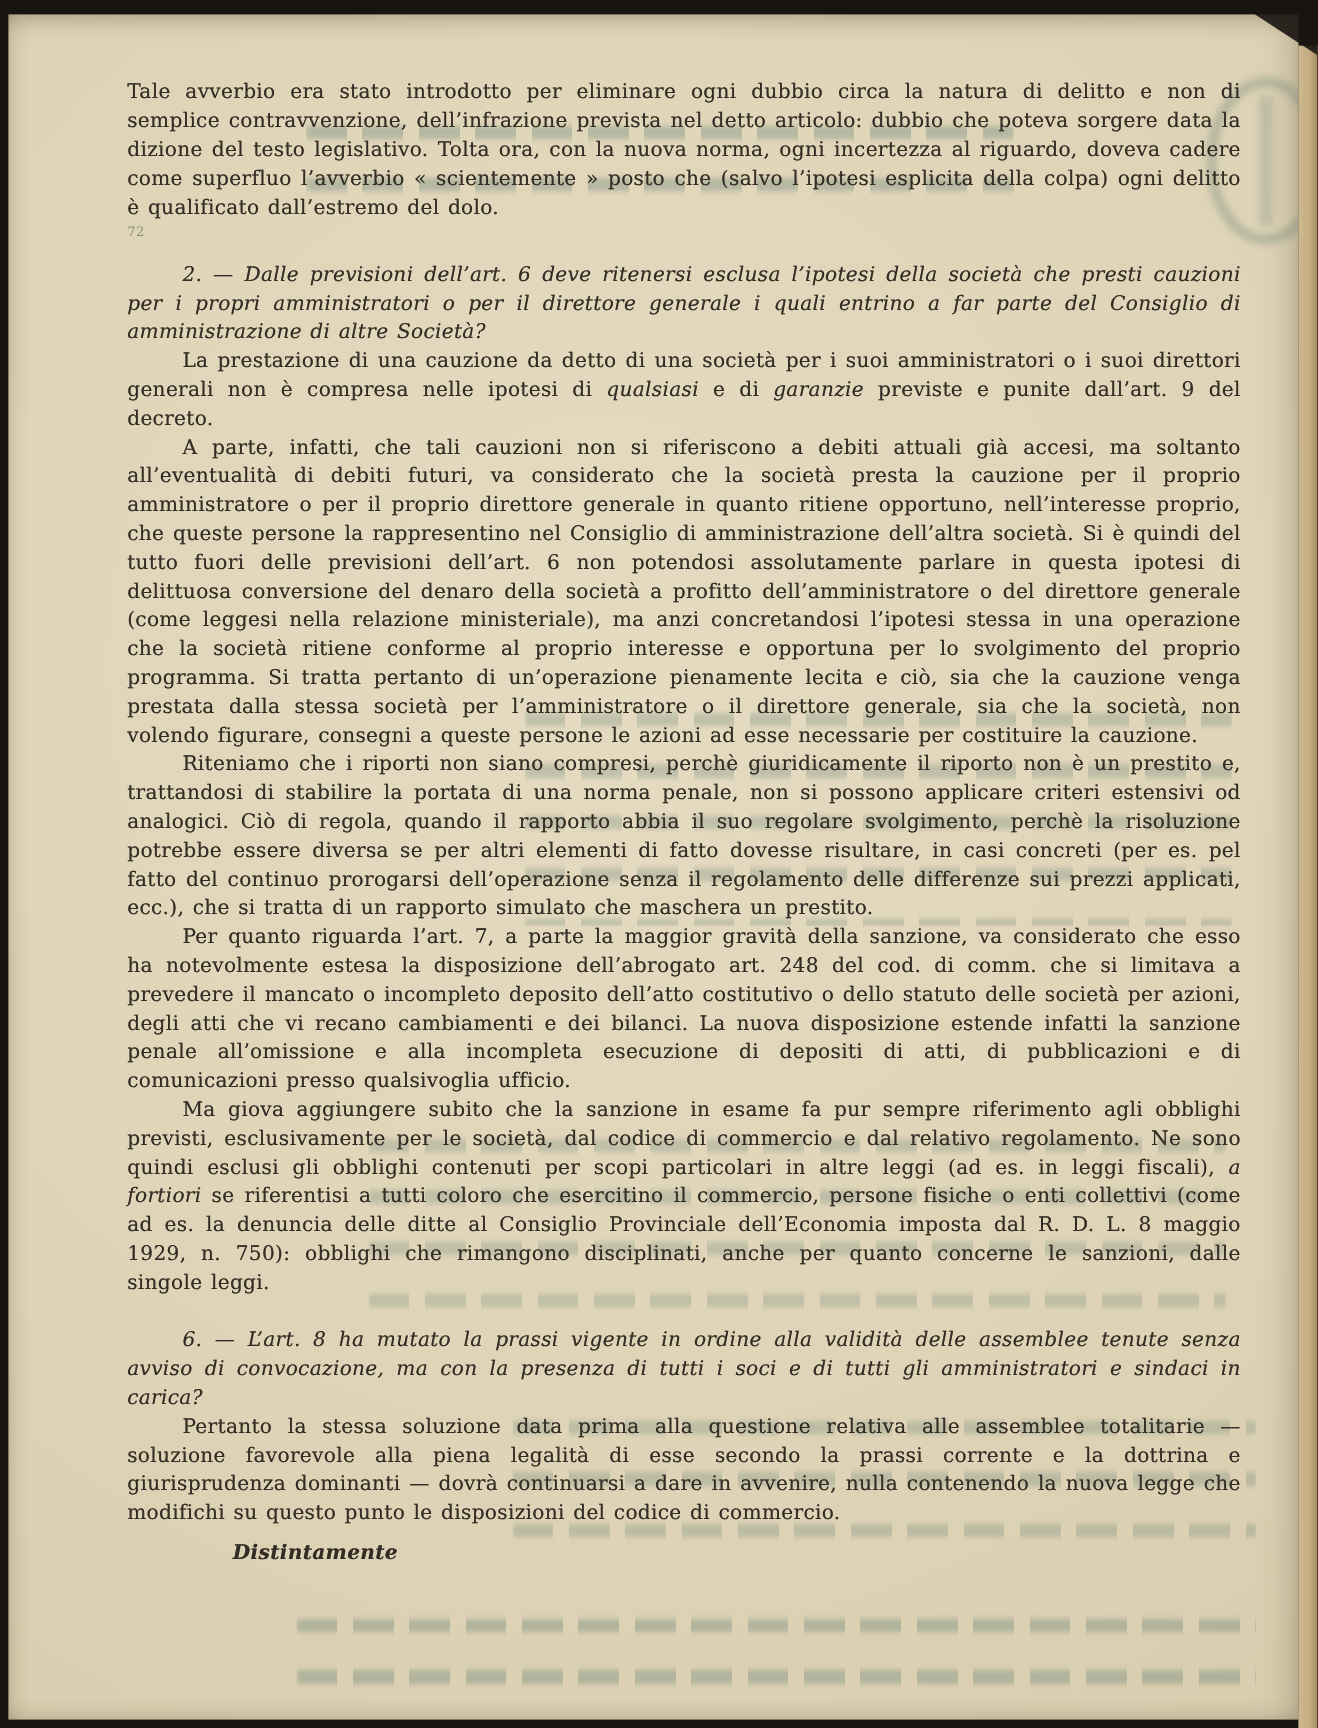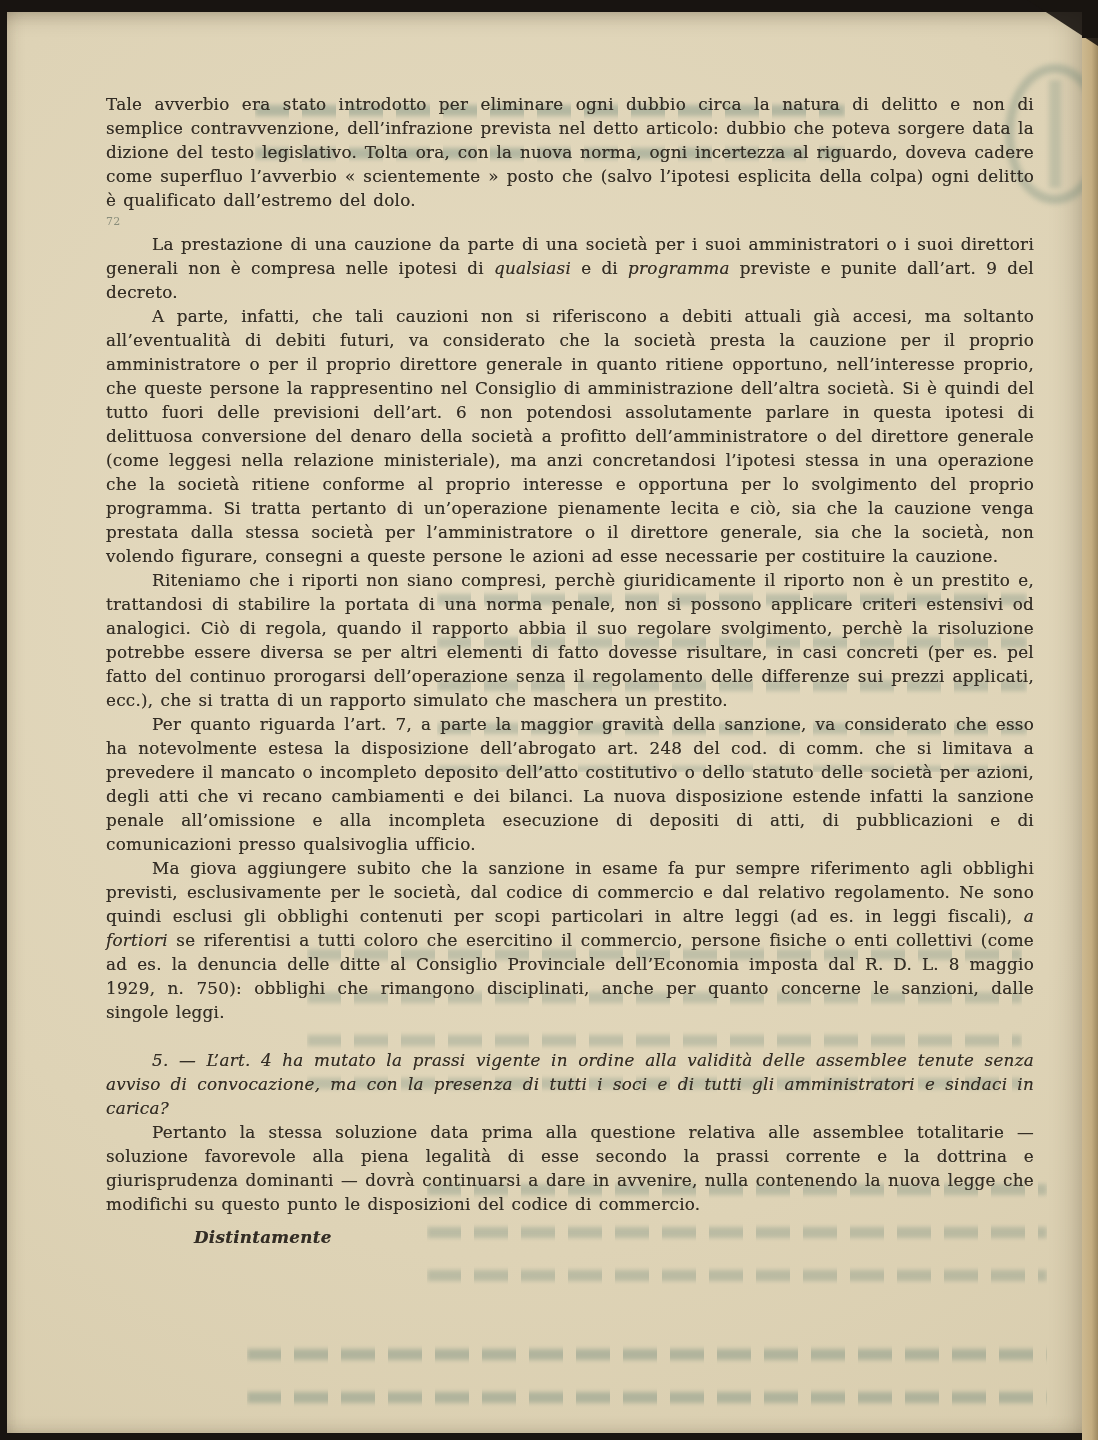--- a/index.html
+++ b/index.html
@@ -61,21 +61,21 @@
     color:#332d25;
   }
   .text-block p{
     margin:0;
     font-size:16.8px;line-height:24px;
     text-align:justify;
     text-indent:46px;
     letter-spacing:.25px;word-spacing:1.5px;
     text-shadow:0 0 .5px rgba(45,38,28,.55);
   }
-  p.cont{text-indent:0;margin-top:28px;}
+  p.cont{text-indent:0;}
   p.question{font-style:italic;margin-top:24px;}
   p.q-first{margin-top:12px;}
   .page-mark{
     text-align:center;text-indent:0 !important;
     font-size:11px !important;line-height:20px !important;
     color:rgba(92,104,90,.65);
     text-shadow:none !important;
   }
   .it{font-style:italic;}
   .closing{
@@ -96,34 +96,35 @@
   <div class="ghost g4"></div>
   <div class="ghost g5"></div>
   <div class="stamp"></div>
 
   <div class="text-block">
 
     <p class="cont">Tale avverbio era stato introdotto per eliminare ogni dubbio circa la natura di delitto e non di semplice contravvenzione, dell’infrazione prevista nel detto articolo: dubbio che poteva sorgere data la dizione del testo legislativo. Tolta ora, con la nuova norma, ogni incertezza al riguardo, doveva cadere come superfluo l’avverbio « scientemente » posto che (salvo l’ipotesi esplicita della colpa) ogni delitto è qualificato dall’estremo del dolo.</p>
 
     <p class="page-mark">72</p>
 
+    <p class="question q-first">2. — Dalle previsioni dell’art. 6 deve ritenersi esclusa l’ipotesi della società che presti cauzioni per i propri amministratori o per il direttore generale i quali entrino a far parte del Consiglio di amministrazione di altre Società?</p>
 
-    <p><span>La prestazione di una cauzione da parte di una società per i suoi amministratori o i suoi direttori generali non è compresa nelle ipotesi di </span><span class="it">qualsiasi</span><span> e di </span><span class="it">programma</span><span> previste e punite dall’art. 9 del decreto.</span></p>
+    <p><span>La prestazione di una cauzione da detto di una società per i suoi amministratori o i suoi direttori generali non è compresa nelle ipotesi di </span><span class="it">qualsiasi</span><span> e di </span><span class="it">garanzie</span><span> previste e punite dall’art. 9 del decreto.</span></p>
 
     <p>A parte, infatti, che tali cauzioni non si riferiscono a debiti attuali già accesi, ma soltanto all’eventualità di debiti futuri, va considerato che la società presta la cauzione per il proprio amministratore o per il proprio direttore generale in quanto ritiene opportuno, nell’interesse proprio, che queste persone la rappresentino nel Consiglio di amministrazione dell’altra società. Si è quindi del tutto fuori delle previsioni dell’art. 6 non potendosi assolutamente parlare in questa ipotesi di delittuosa conversione del denaro della società a profitto dell’amministratore o del direttore generale (come leggesi nella relazione ministeriale), ma anzi concretandosi l’ipotesi stessa in una operazione che la società ritiene conforme al proprio interesse e opportuna per lo svolgimento del proprio programma. Si tratta pertanto di un’operazione pienamente lecita e ciò, sia che la cauzione venga prestata dalla stessa società per l’amministratore o il direttore generale, sia che la società, non volendo figurare, consegni a queste persone le azioni ad esse necessarie per costituire la cauzione.</p>
 
 
     <p>Riteniamo che i riporti non siano compresi, perchè giuridicamente il riporto non è un prestito e, trattandosi di stabilire la portata di una norma penale, non si possono applicare criteri estensivi od analogici. Ciò di regola, quando il rapporto abbia il suo regolare svolgimento, perchè la risoluzione potrebbe essere diversa se per altri elementi di fatto dovesse risultare, in casi concreti (per es. pel fatto del continuo prorogarsi dell’operazione senza il regolamento delle differenze sui prezzi applicati, ecc.), che si tratta di un rapporto simulato che maschera un prestito.</p>
 
 
     <p>Per quanto riguarda l’art. 7, a parte la maggior gravità della sanzione, va considerato che esso ha notevolmente estesa la disposizione dell’abrogato art. 248 del cod. di comm. che si limitava a prevedere il mancato o incompleto deposito dell’atto costitutivo o dello statuto delle società per azioni, degli atti che vi recano cambiamenti e dei bilanci. La nuova disposizione estende infatti la sanzione penale all’omissione e alla incompleta esecuzione di depositi di atti, di pubblicazioni e di comunicazioni presso qualsivoglia ufficio.</p>
 
     <p><span>Ma giova aggiungere subito che la sanzione in esame fa pur sempre riferimento agli obblighi previsti, esclusivamente per le società, dal codice di commercio e dal relativo regolamento. Ne sono quindi esclusi gli obblighi contenuti per scopi particolari in altre leggi (ad es. in leggi fiscali), </span><span class="it">a fortiori</span><span> se riferentisi a tutti coloro che esercitino il commercio, persone fisiche o enti collettivi (come ad es. la denuncia delle ditte al Consiglio Provinciale dell’Economia imposta dal R. D. L. 8 maggio 1929, n. 750): obblighi che rimangono disciplinati, anche per quanto concerne le sanzioni, dalle singole leggi.</span></p>
 
-    <p class="question">5. — L’art. 4 ha mutato la prassi vigente in ordine alla validità delle assemblee tenute senza avviso di convocazione, ma con la presenza di tutti i soci e di tutti gli amministratori e sindaci in carica?</p>
+    <p class="question">6. — L’art. 8 ha mutato la prassi vigente in ordine alla validità delle assemblee tenute senza avviso di convocazione, ma con la presenza di tutti i soci e di tutti gli amministratori e sindaci in carica?</p>
 
 
     <p>Pertanto la stessa soluzione data prima alla questione relativa alle assemblee totalitarie — soluzione favorevole alla piena legalità di esse secondo la prassi corrente e la dottrina e giurisprudenza dominanti — dovrà continuarsi a dare in avvenire, nulla contenendo la nuova legge che modifichi su questo punto le disposizioni del codice di commercio.</p>
 
     <p class="closing">Distintamente</p>
 
   </div>
 </div>
 
 <div class="page-edge"></div>

